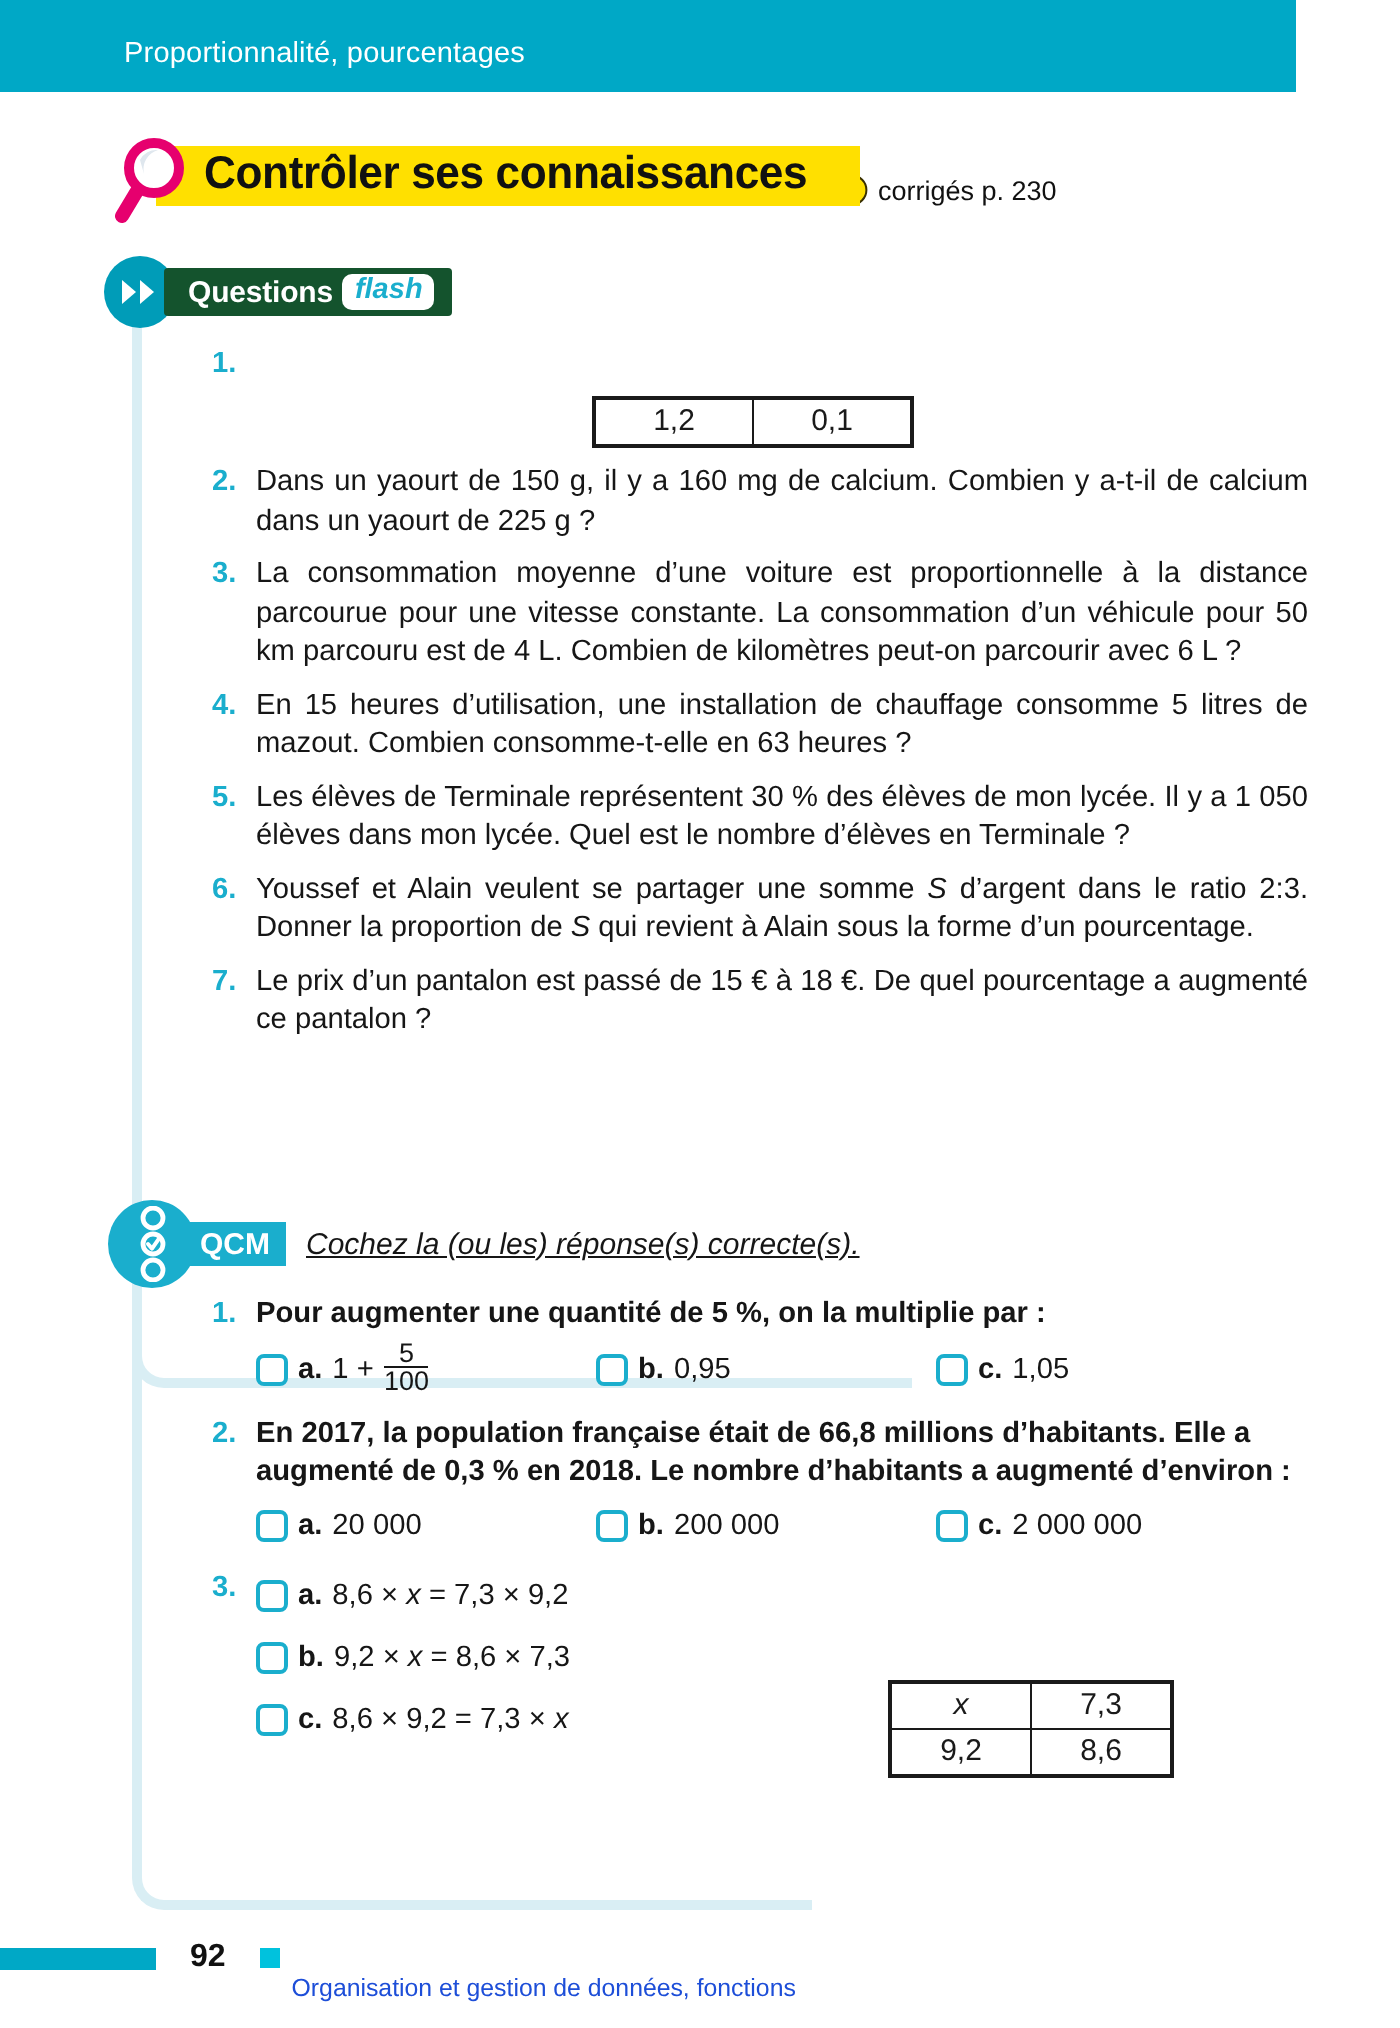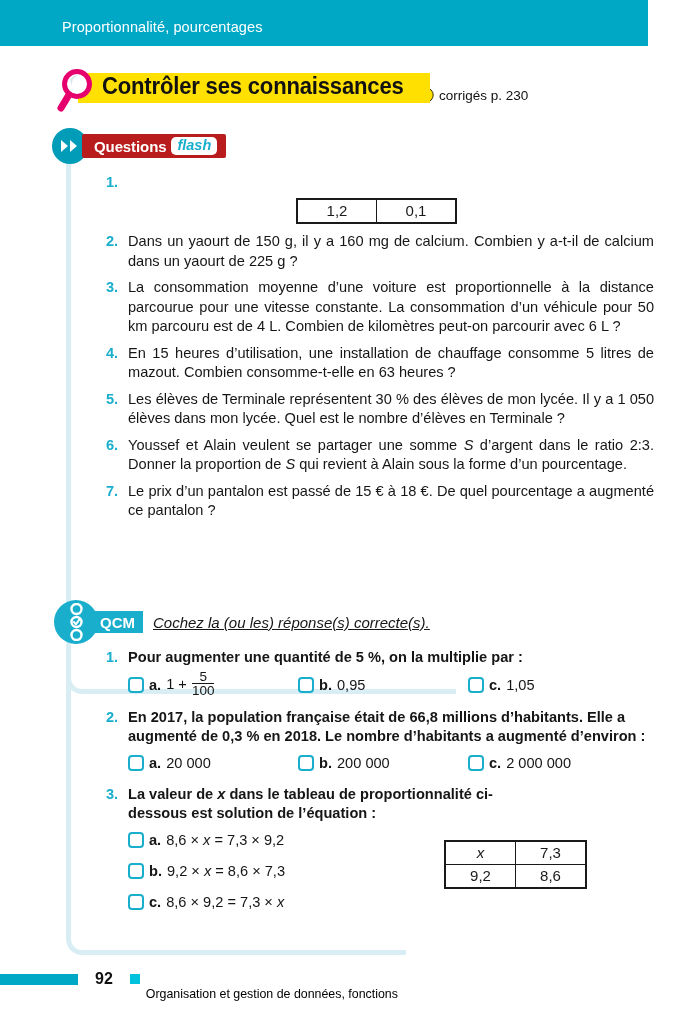--- a/index.html
+++ b/index.html
@@ -107,21 +107,21 @@
     width: 36px; height: 36px;
     border-radius: 50%;
     background: #009cb8;
     display: flex;
     align-items: center;
     justify-content: center;
     flex: 0 0 auto;
   }
   .chev-icon { display:block; width: 22px; height: 14px; }
   .qflash-label {
-    background: #b91c1c;
+    background: #14532d;
     height: 24px;
     margin-left: -6px;
     padding: 0 9px 0 12px;
     display: flex;
     align-items: center;
     gap: 5px;
     border-radius: 2px;
   }
   .qflash-label .word {
     color: #ffffff;
@@ -349,21 +349,21 @@
   }
   .foot-sq {
     width: 10px; height: 10px;
     background: #00c2dd;
     margin-left: 17px;
     flex: 0 0 auto;
   }
   .foot-text {
     margin-left: 6px;
     font-size: 12.4px;
-    color: #000000;
+    color: #1d4ed8;
     white-space: nowrap;
     margin-top: 30px;
   }
 </style>
 </head>
 <body>
 
 <div class="header-bar">
   <div class="header-title">Proportionnalité, pourcentages</div>
 </div>
@@ -524,21 +524,20 @@
       </div>
       <div class="choice">
         <span class="cbox"></span>
         <span class="choice-letter">c.</span>
         <span class="choice-text">2 000 000</span>
       </div>
     </div>
 
     <div class="qcm-q" style="width:420px">
       <span class="qnum">3.</span>
-      <span>La valeur de <i>x</i> dans le tableau de proportionnalité ci-dessous est solution de l’équation :</span>
     </div>
     <div class="choices col">
       <div class="choice">
         <span class="cbox"></span>
         <span class="choice-letter">a.</span>
         <span class="choice-text">8,6 × <i>x</i> = 7,3 × 9,2</span>
       </div>
       <div class="choice">
         <span class="cbox"></span>
         <span class="choice-letter">b.</span>

